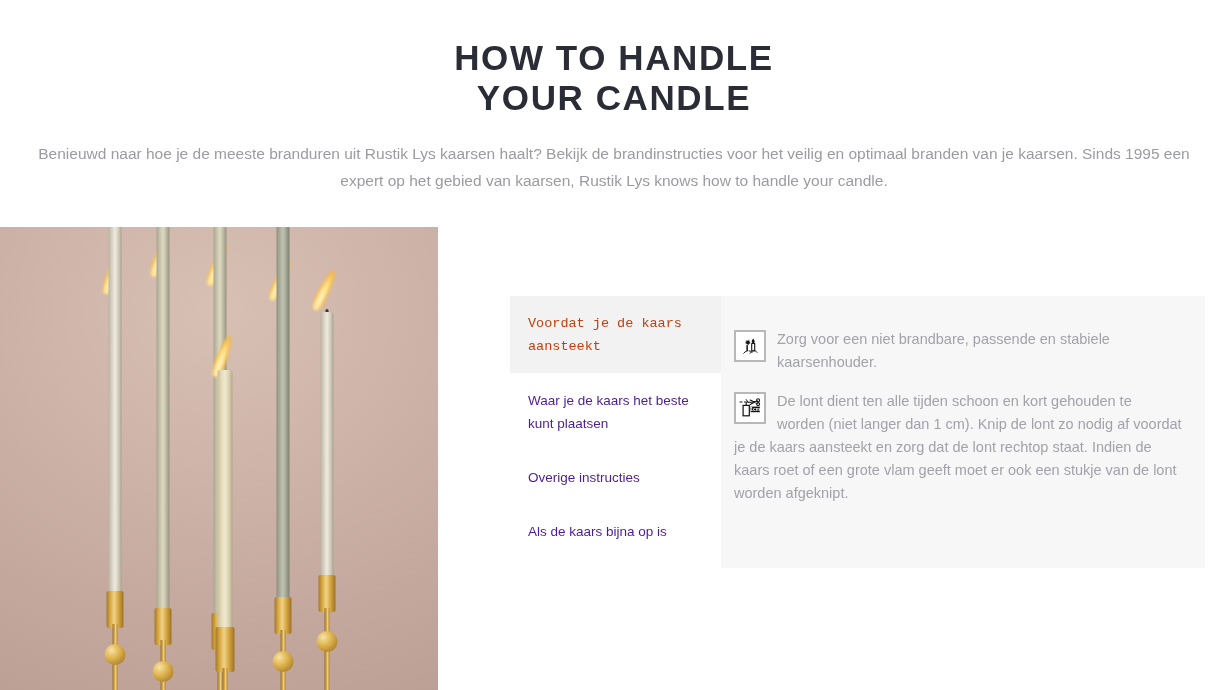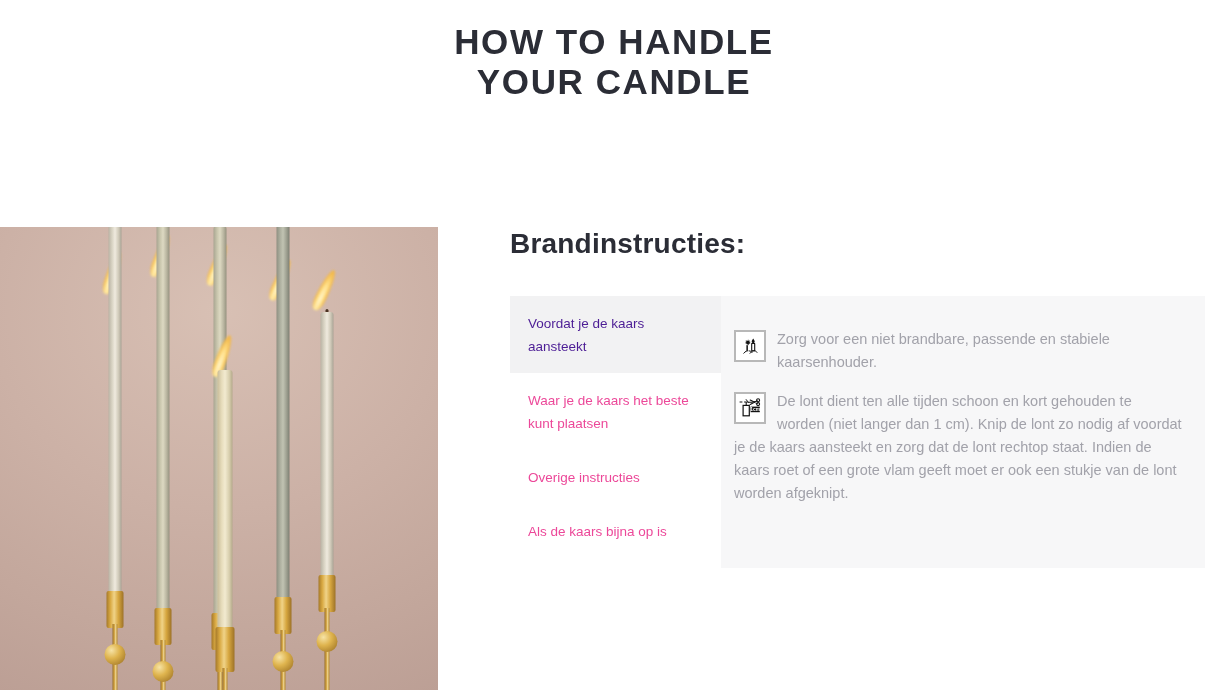--- a/index.html
+++ b/index.html
@@ -14,21 +14,21 @@
 
   
   .hero { padding-top: 22px; }
   .hero-title {
     text-align: center;
     color: #2b2d36;
     font-size: 35px;
     line-height: 40px;
     letter-spacing: 1.6px;
     font-weight: 700;
-    margin: 0;
+    margin: 16px;
   }
   .hero-title .ln { display: block; }
   .hero-sub {
     margin: 22px auto 0 auto;
     width: 1196px;
     text-align: center;
     color: #9b9ba3;
     font-size: 15.5px;
     line-height: 27px;
     font-weight: 400;
@@ -104,26 +104,26 @@
     background: #f7f7f8;
     display: flex;
   }
   .tabs {
     width: 211px; flex: 0 0 211px;
     background: #ffffff;
     padding-top: 0;
   }
   .tab {
     padding: 16px 18px 15px 18px;
-    color: #ec4899;
+    color: #4c1d95;
     font-size: 13.5px; line-height: 23px;
     cursor: pointer;
     background: #ffffff;
   }
-  .tab.active { background: #f2f2f3; color: #4c1d95; }
+  .tab.active { background: #f2f2f3; color: #c2410c; font-family: Liberation Mono, monospace; }
 
   .instr-body {
     flex: 1 1 auto;
     padding: 16px 22px 16px 13px;
   }
   .instr-item { margin-bottom: 14px; margin-top: 16px; }
   .instr-item:last-child { margin-bottom: 0; }
   .instr-item p {
     margin: 0;
     color: #a2a2aa;
@@ -143,20 +143,21 @@
 </head>
 <body>
 
 <div class="page">
 
   <div class="hero">
     <h1 class="hero-title">
       <span class="ln">HOW TO HANDLE</span>
       <span class="ln">YOUR CANDLE</span>
     </h1>
+    <p class="hero-sub">Benieuwd naar hoe je de meeste branduren uit Rustik Lys kaarsen haalt? Bekijk de brandinstructies voor het veilig en optimaal branden van je kaarsen. Sinds 1995 een expert op het gebied van kaarsen, Rustik Lys knows how to handle your candle.</p>
   </div>
 
   <div class="body-row">
 
     <div class="photo">
 
       <div class="candle" style="left:85px; bottom:0; width:60px; height:455px;">
         <div class="flame" style="left:22px; bottom:395px; transform:rotate(18deg);"></div>
         <div class="wick" style="bottom:390px;"></div>
         <div class="stick wax-a" style="height:393px; bottom:95px;"></div>
@@ -204,21 +205,20 @@
         <div class="flame" style="left:22px; bottom:378px; transform:rotate(26deg);"></div>
         <div class="wick" style="bottom:374px;"></div>
         <div class="stick wax-a" style="height:268px; bottom:110px;"></div>
         <div class="collar" style="bottom:78px;"></div>
         <div class="rod" style="bottom:0; height:82px;"></div>
         <div class="ball" style="bottom:38px;"></div>
       </div>
     </div>
 
     <div class="right-col">
-      <h2 class="section-title">Brandinstructies:</h2>
 
       <div class="instr-panel">
 
         <div class="tabs">
           <div class="tab active">Voordat je de kaars aansteekt</div>
           <div class="tab">Waar je de kaars het beste kunt plaatsen</div>
           <div class="tab">Overige instructies</div>
           <div class="tab">Als de kaars bijna op is</div>
         </div>
 

